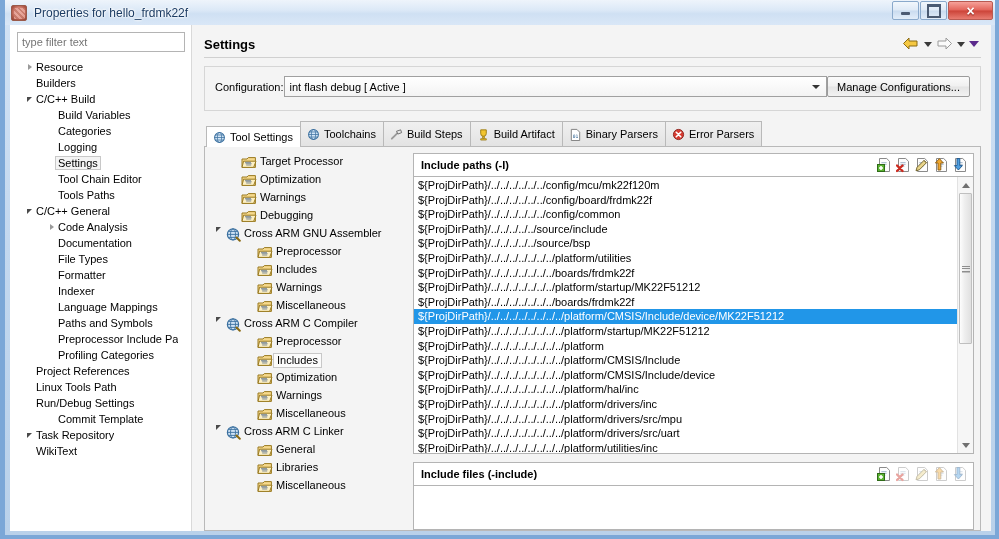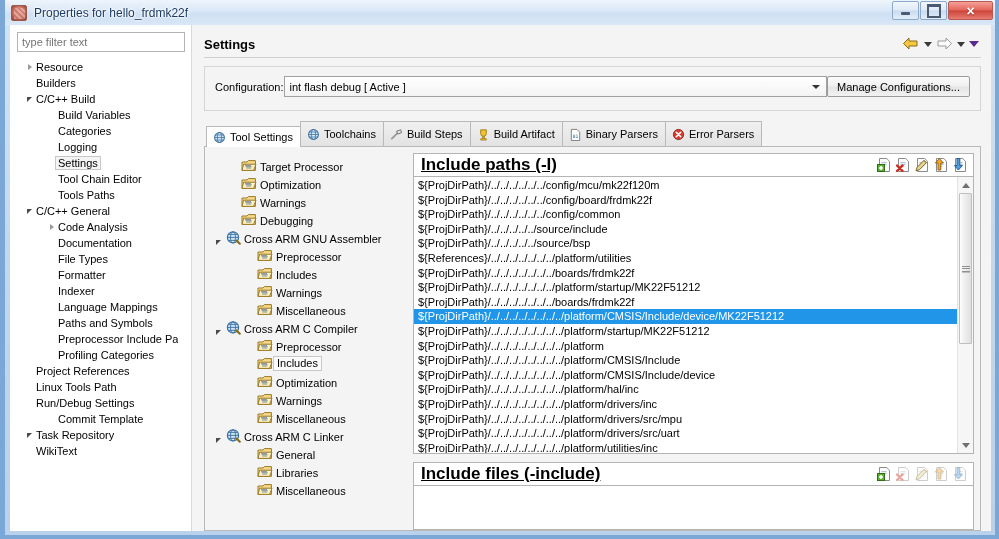--- a/index.html
+++ b/index.html
@@ -219,21 +219,21 @@
     display: flex;
     padding: 6px 0 0 6px;
   }
   .tool-tree {
     width: 200px; flex: 0 0 200px;
     background: #f4f4f4;
     overflow: hidden;
     padding-top: 2px;
   }
   .ttrow {
-    height: 18px; display: flex; align-items: flex-end;
+    height: 18px; display: flex; align-items: flex-start;
     white-space: nowrap; font-size: 11px; color: #000;
     cursor: default;
   }
   .ttrow .tlbl { padding-left: 3px; }
   .ttrow.selected .tlbl {
     border: 1px solid #c8c8c8; background: #fbfbfb;
     padding: 0 3px; margin-left: 0; line-height: 13px;
   }
   .tarrow { width: 14px; flex: 0 0 14px; display:flex; align-items:center; justify-content:center; }
   .tarrow.expanded::before {
@@ -251,21 +251,21 @@
   .list-group { display: flex; flex-direction: column; min-height: 0; }
   .list-group.main { flex: 1 1 auto; }
   .list-group.bottom { flex: 0 0 auto; margin-top: 8px; }
   .list-header {
     height: 24px; flex: 0 0 24px;
     border: 1px solid #b4b4b4;
     background: #fff;
     display: flex; align-items: center; justify-content: space-between;
     padding: 0 4px 0 7px;
   }
-  .list-header .lh-title { font-size: 17px; font-weight: bold; color: #000; text-decoration: underline; }
+  .list-header .lh-title { font-size: 11px; font-weight: bold; color: #000; }
   .lh-tools { display: flex; align-items: center; gap: 3px; }
   .tool-ico { width: 16px; height: 16px; cursor: pointer; display:block; }
   .tool-ico.disabled { opacity: .42; }
 
   .list-body {
     flex: 1 1 auto; min-height: 0;
     border: 1px solid #b4b4b4; border-top: none;
     background: #fff;
     display: flex; overflow: hidden;
     position: relative;
@@ -820,21 +820,21 @@
                   </svg>
                 </div>
             </div>
             <div class="list-body">
               <div class="list-items" id="ip-list">
                   <div class="list-row">${ProjDirPath}/../../../../../../config/mcu/mk22f120m</div>
                   <div class="list-row">${ProjDirPath}/../../../../../../config/board/frdmk22f</div>
                   <div class="list-row">${ProjDirPath}/../../../../../../config/common</div>
                   <div class="list-row">${ProjDirPath}/../../../../../source/include</div>
                   <div class="list-row">${ProjDirPath}/../../../../../source/bsp</div>
-                  <div class="list-row">${References}/../../../../../../../platform/utilities</div>
+                  <div class="list-row">${ProjDirPath}/../../../../../../../platform/utilities</div>
                   <div class="list-row">${ProjDirPath}/../../../../../../../boards/frdmk22f</div>
                   <div class="list-row">${ProjDirPath}/../../../../../../../platform/startup/MK22F51212</div>
                   <div class="list-row">${ProjDirPath}/../../../../../../../boards/frdmk22f</div>
                   <div class="list-row selected">${ProjDirPath}/../../../../../../../../platform/CMSIS/Include/device/MK22F51212</div>
                   <div class="list-row">${ProjDirPath}/../../../../../../../../platform/startup/MK22F51212</div>
                   <div class="list-row">${ProjDirPath}/../../../../../../../../platform</div>
                   <div class="list-row">${ProjDirPath}/../../../../../../../../platform/CMSIS/Include</div>
                   <div class="list-row">${ProjDirPath}/../../../../../../../../platform/CMSIS/Include/device</div>
                   <div class="list-row">${ProjDirPath}/../../../../../../../../platform/hal/inc</div>
                   <div class="list-row">${ProjDirPath}/../../../../../../../../platform/drivers/inc</div>

